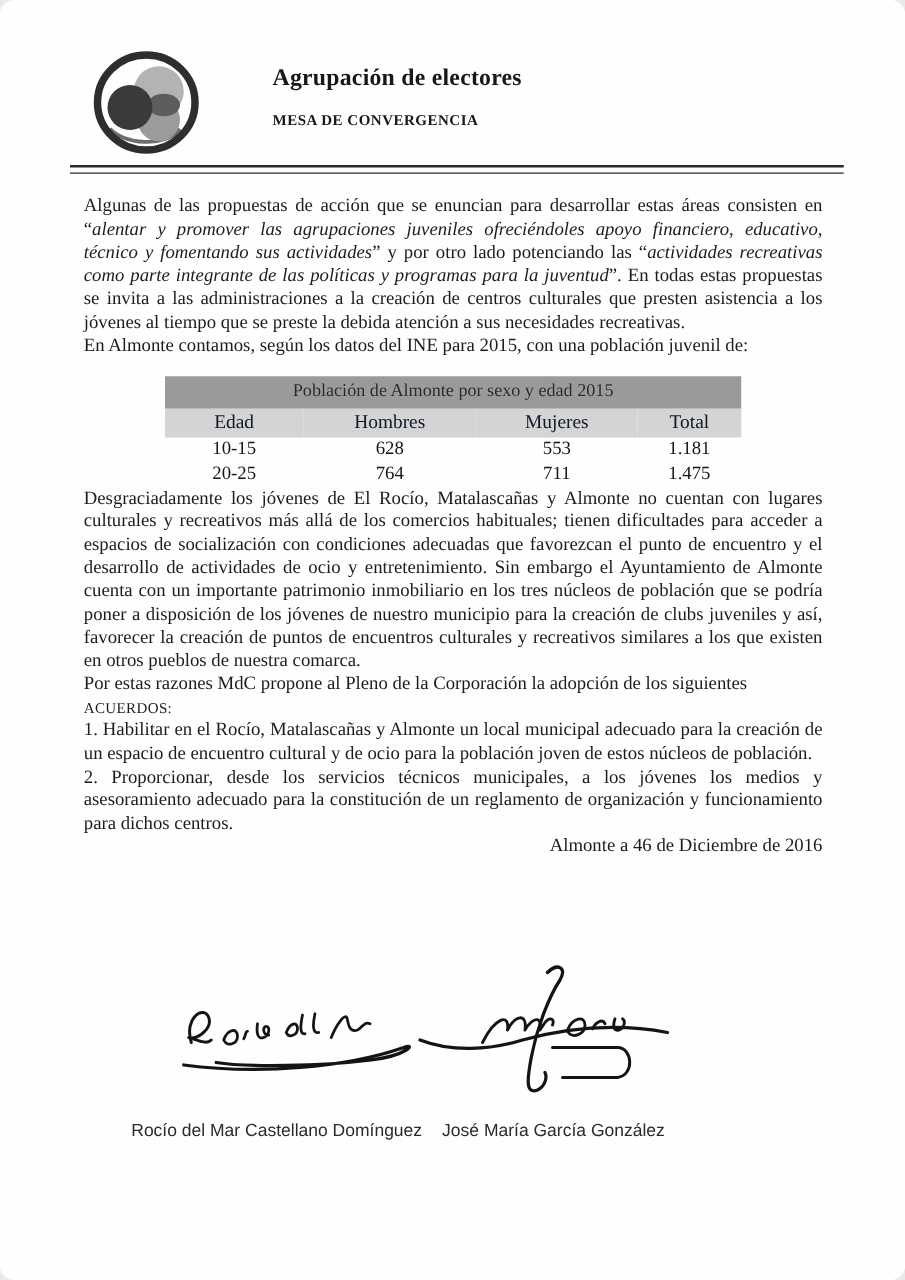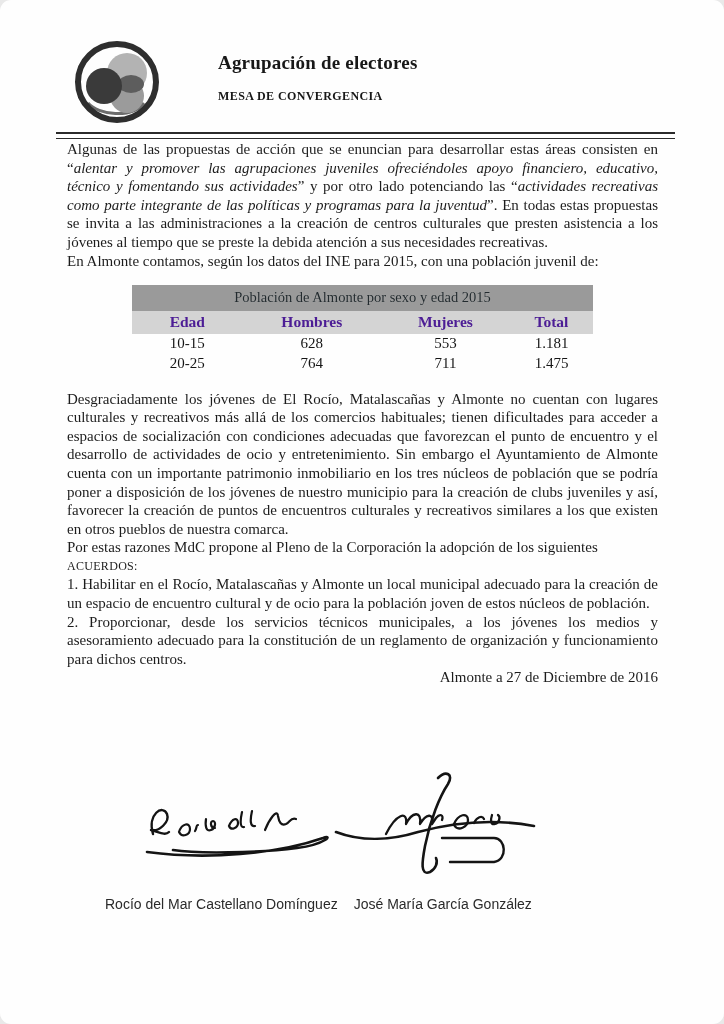--- a/index.html
+++ b/index.html
@@ -32,43 +32,43 @@
   .org-line2{
     margin-top:15px; font-size:12px; font-weight:bold; letter-spacing:.4px; color:#181818;
   }
   .double-rule{
     position:absolute; left:56px; top:132px; width:619px; height:4px;
     border-top:2.5px solid #2a2a2a;
     border-bottom:1.5px solid #2a2a2a;
   }
   
   .content{
-    position:absolute; left:67px; top:140px; width:591px;
+    position:absolute; left:67px; top:156px; width:591px;
     font-size:15px; line-height:18.6px; text-align:justify;
   }
   .content p{margin:0;}
   .para{margin-top:17px;}
   .para-first{margin-top:0;}
   .content i{font-style:italic;}
   
   .pop-table-wrap{
-    margin:15px 0 16px 65px; width:461px;
+    margin:15px 0 0 65px; width:461px;
   }
   table.pop-table{
     width:100%; border-collapse:collapse; table-layout:fixed;
     font-size:15px;
   }
   .pop-table caption{
     background:#9a9a9a; color:#222a2e; text-align:center;
     font-size:14.5px; padding:3px 0 4px 0;
     text-shadow:0 0 1px rgba(255,255,255,.25);
   }
   .pop-table thead tr{ background:#d4d4d4; }
   .pop-table th{
-    font-weight:bold; font-size:15.5px; padding:2px 0 3px 0; text-align:center; color:#4c1d95;
+    font-weight:normal; font-size:15.5px; padding:2px 0 3px 0; text-align:center; color:#0f172a;
   }
   .pop-table td{
     padding:0 0 1px 0; text-align:center; color:#151515;
   }
   .pop-table th:nth-child(1), .pop-table td:nth-child(1){width:24%;}
   .pop-table th:nth-child(2), .pop-table td:nth-child(2){width:30%;}
   .pop-table th:nth-child(3), .pop-table td:nth-child(3){width:28%;}
   .pop-table th:nth-child(4), .pop-table td:nth-child(4){width:18%;}
   
   .acuerdos-heading{
@@ -150,21 +150,21 @@
     <p class="para">Desgraciadamente los jóvenes de El Rocío, Matalascañas y Almonte no cuentan con lugares culturales y recreativos más allá de los comercios habituales; tienen dificultades para acceder a espacios de socialización con condiciones adecuadas que favorezcan el punto de encuentro y el desarrollo de actividades de ocio y entretenimiento. Sin embargo el  Ayuntamiento de Almonte cuenta con un importante patrimonio inmobiliario en los tres núcleos de población que se podría poner  a disposición de los jóvenes de nuestro municipio para la creación de clubs juveniles y así, favorecer la creación de puntos de encuentros culturales y recreativos similares a los que existen en otros pueblos de nuestra comarca.</p>
 
     <p class="para">Por estas razones MdC propone al Pleno de la Corporación la adopción de los siguientes</p>
 
     <p class="acuerdos-heading">ACUERDOS:</p>
 
     <p class="para">1. Habilitar en el Rocío, Matalascañas y Almonte un local municipal adecuado para la creación de un espacio de encuentro cultural y de ocio para la población joven de estos núcleos de población.</p>
 
     <p class="para">2. Proporcionar, desde los servicios técnicos municipales,  a los jóvenes los medios y asesoramiento adecuado para la constitución de un reglamento de organización y funcionamiento para dichos centros.</p>
 
-    <p class="date-line">Almonte a 27 de Diciembre de 2016</p>
+    <p class="date-line">Almonte a 46 de Diciembre de 2016</p>
   </div>
 
   <div class="sig-row">
     <svg class="sig-left" viewBox="0 0 220 90" aria-hidden="true">
       <path class="sig-path" stroke-width="2.4" d="M16,48 C10,28 26,18 30,28 C33,36 22,46 14,44 C22,46 28,50 32,46"></path>
       <path class="sig-path" stroke-width="2.2" d="M42,46 c3,-9 11,-10 11,-3 c0,6 -8,9 -11,3 m16,-1 c2,-3 1,-6 3,-6 m8,-6 c-1,7 0,13 5,11 c5,-2 5,-9 2,-9 c-3,0 -3,7 2,7"></path>
       <path class="sig-path" stroke-width="2.2" d="M92,40 c3,-8 9,-9 9,-3 c0,5 -7,8 -9,3 m13,-14 c-2,9 -2,16 2,15 m8,-16 c-2,9 -2,16 3,15"></path>
       <path class="sig-path" stroke-width="2.2" d="M128,44 c4,-10 12,-22 13,-14 c1,6 3,10 8,8 c4,-2 5,-7 10,-5"></path>
       <path class="sig-path" stroke-width="2.6" d="M10,66 C70,74 140,68 186,52 C196,48 190,58 160,62 C120,67 60,68 36,64"></path>
     </svg>

